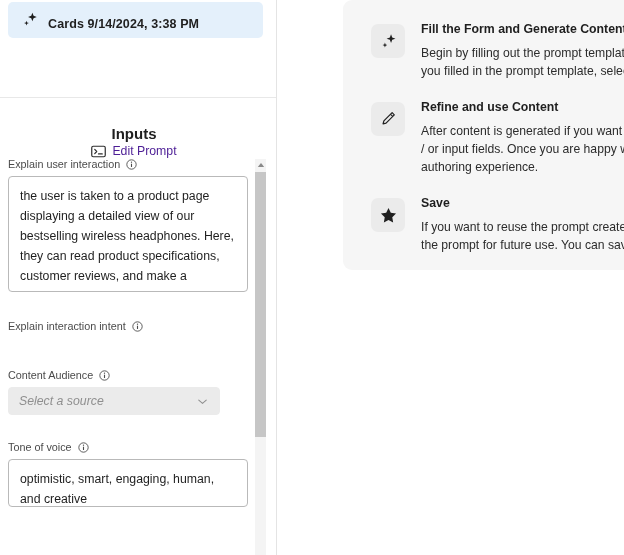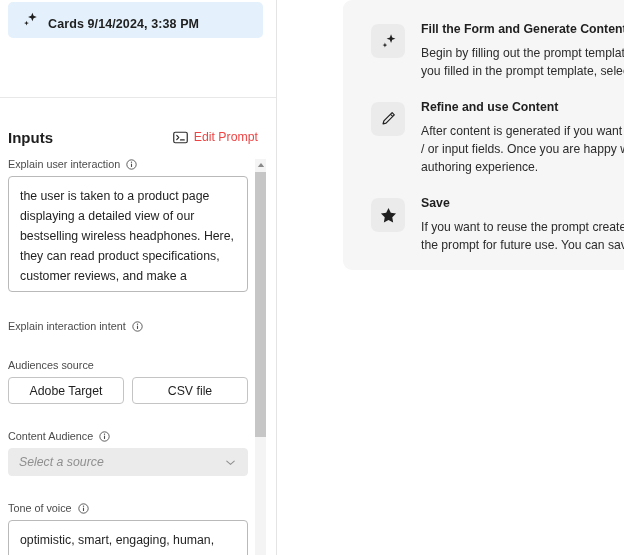--- a/index.html
+++ b/index.html
@@ -88,39 +88,40 @@
   
   .inputs-head {
     position: absolute;
     left: 8px;
     top: 125px;
     width: 252px;
     height: 24px;
     display: flex;
     align-items: center;
     justify-content: space-between;
+    flex-direction: column;
   }
   .inputs-title {
     font-size: 15px;
     font-weight: bold;
     color: #1f1f1f;
   }
   .edit-prompt-btn {
     display: flex;
     align-items: center;
     gap: 6px;
     background: transparent;
     border: none;
     padding: 2px 2px;
     cursor: pointer;
     font-family: inherit;
   }
   .edit-prompt-btn .label {
     font-size: 12.3px;
-    color: #ef4444;
+    color: #4c1d95;
     font-weight: 500;
   }
 
   
   .form-scroll {
     position: absolute;
     left: 0;
     top: 158px;
     width: 277px;
     height: 397px;
@@ -187,21 +188,21 @@
     font-size: 12.3px;
     color: #1f1f1f;
     cursor: pointer;
     display: flex;
     align-items: center;
     justify-content: center;
   }
 
   
   .select-box {
-    width: 240px;
+    width: 212px;
     height: 28px;
     background: #ebebeb;
     border: 1px solid #ebebeb;
     border-radius: 4px;
     display: flex;
     align-items: center;
     justify-content: space-between;
     padding: 0 10px;
     box-sizing: border-box;
     cursor: default;
@@ -351,29 +352,20 @@
                 <circle cx="8" cy="8" r="6.8" fill="none" stroke="#4b4b4b" stroke-width="1.3"></circle>
                 <circle cx="8" cy="4.6" r="0.95" fill="#4b4b4b"></circle>
                 <rect x="7.2" y="6.6" width="1.6" height="5.2" rx="0.7" fill="#4b4b4b"></rect>
               </svg>
             </span>
           </div>
         </div>
 
         <div class="spacer-10"></div>
 
-        <div class="field">
-          <div class="field-label">
-            <span>Audiences source</span>
-          </div>
-          <div class="source-row">
-            <button class="source-btn">Adobe Target</button>
-            <button class="source-btn">CSV file</button>
-          </div>
-        </div>
 
         <div class="spacer-10"></div>
 
         <div class="field">
           <div class="field-label">
             <span>Content Audience</span>
             <span class="info-icon">
               <svg width="11" height="11" viewBox="0 0 16 16" aria-hidden="true">
                 <circle cx="8" cy="8" r="6.8" fill="none" stroke="#4b4b4b" stroke-width="1.3"></circle>
                 <circle cx="8" cy="4.6" r="0.95" fill="#4b4b4b"></circle>

